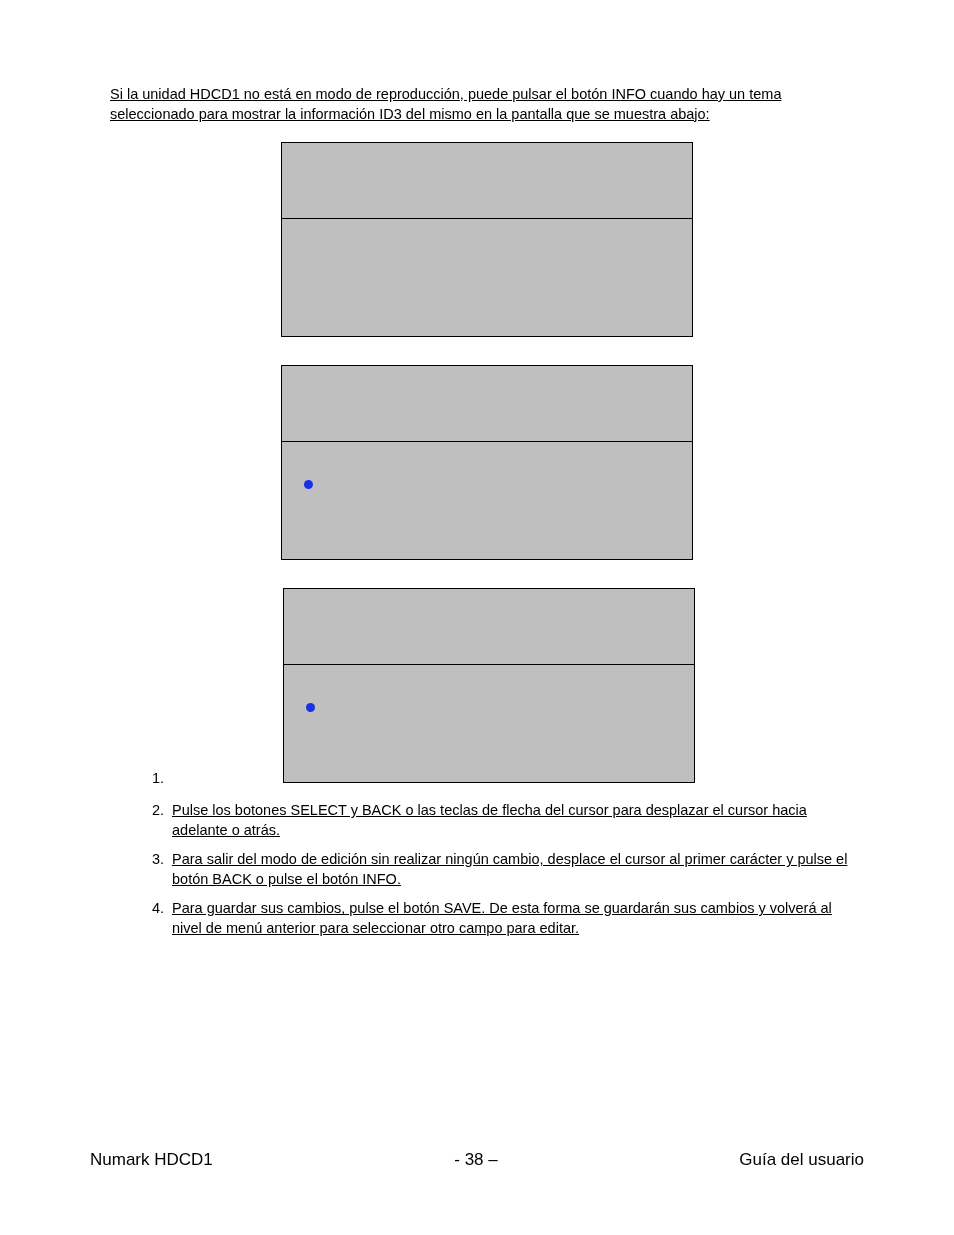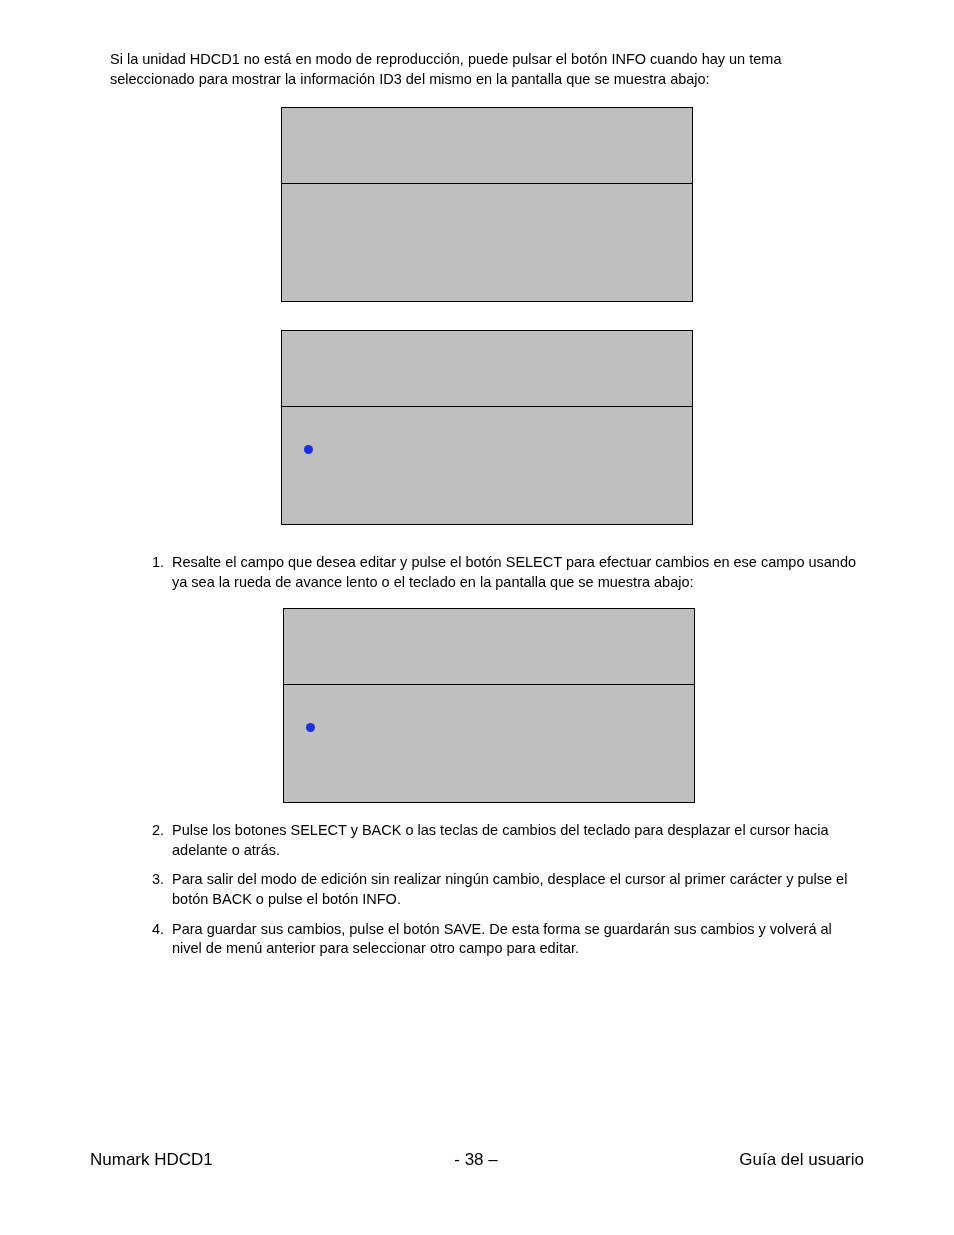--- a/index.html
+++ b/index.html
@@ -7,21 +7,22 @@
     padding: 0;
     background: #ffffff;
     font-family: Verdana, Geneva, sans-serif;
     color: #000000;
   }
   .page {
     width: 954px;
     height: 1208px;
     position: relative;
     box-sizing: border-box;
-    padding: 50px 90px 0 110px;
+    padding: 85px 90px 0 110px;
+    text-decoration: underline;
   }
   .para {
     font-size: 14.5px;
     line-height: 1.35;
     margin: 0 0 18px 0;
   }
   .figure-wrap {
     display: flex;
     justify-content: center;
     margin: 8px 0 28px 0;
@@ -95,31 +96,30 @@
     <div class="figure">
       <div class="top-box"></div>
       <div class="bot-box">
         <div class="dot"></div>
       </div>
     </div>
   </div>
 
   <ol class="steps">
     <li>
-      <span>Resalte el campo que desea editar y pulse el botón SELECT para efectuar cambios en ese campo usando ya sea la rueda de avance lento o el teclado en la pantalla que se muestra abajo:</span>
       <div class="figure-wrap" style="margin:16px 0 18px -58px;">
         <div class="figure">
           <div class="top-box"></div>
           <div class="bot-box">
             <div class="dot"></div>
           </div>
         </div>
       </div>
     </li>
-    <li>Pulse los botones SELECT y BACK o las teclas de cambios del teclado para desplazar el cursor hacia adelante o atrás.</li>
+    <li>Pulse los botones SELECT y BACK o las teclas de flecha del cursor para desplazar el cursor hacia adelante o atrás.</li>
     <li>Para salir del modo de edición sin realizar ningún cambio, desplace el cursor al primer carácter y pulse el botón BACK o pulse el botón INFO.</li>
     <li>Para guardar sus cambios, pulse el botón SAVE.  De esta forma se guardarán sus cambios y volverá al nivel de menú anterior para seleccionar otro campo para editar.</li>
   </ol>
 
   <div class="footer">
     <span>Numark HDCD1</span>
     <span>- 38 –</span>
     <span>Guía del usuario</span>
   </div>
 

